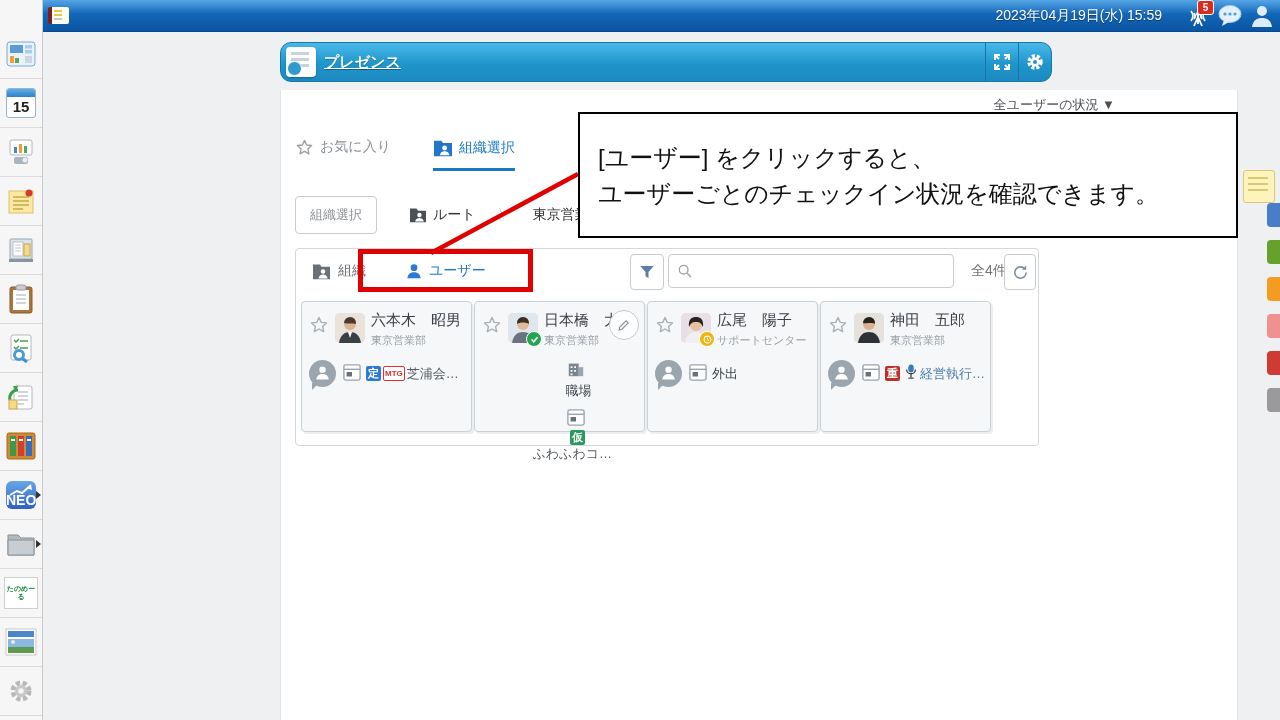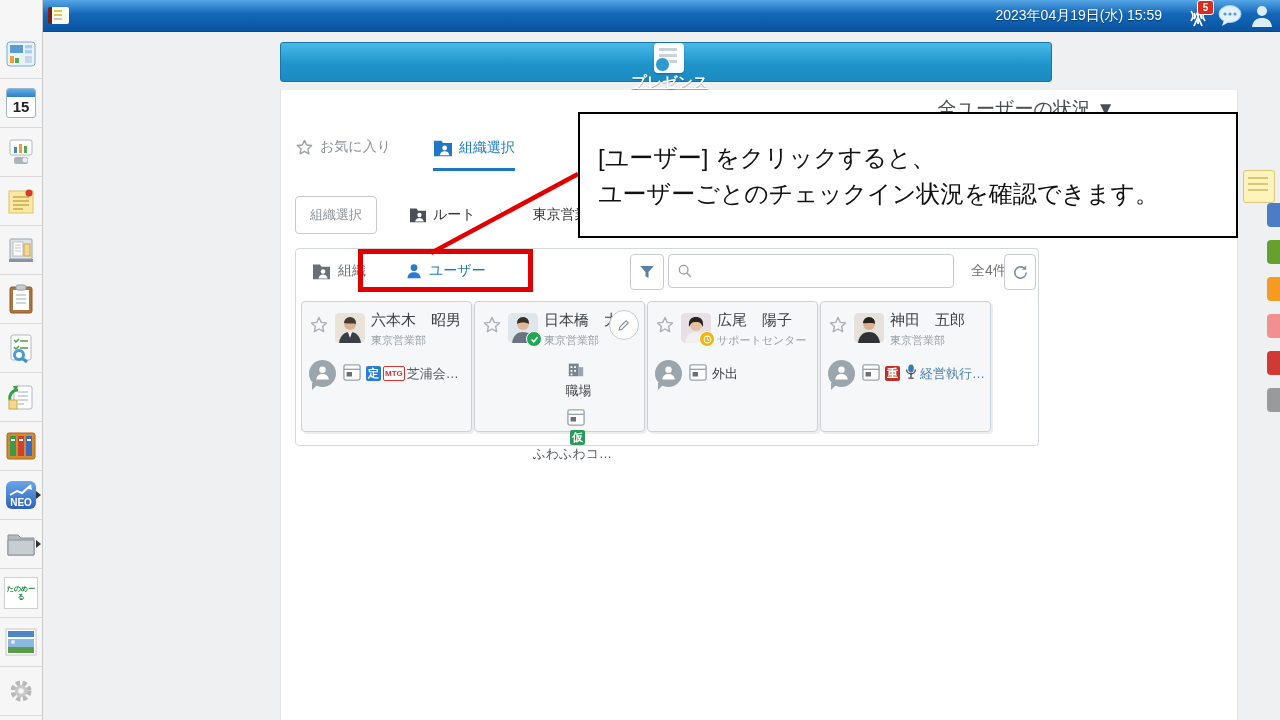--- a/index.html
+++ b/index.html
@@ -23,39 +23,39 @@
   
   .sidebar{position:absolute;left:0;top:0;width:42px;height:720px;background:#f6f6f6;border-right:1px solid #c9c9c9;}
   .sb-item{position:relative;height:48px;border-bottom:1px solid #dadada;display:flex;align-items:center;justify-content:center;}
   .sb-item:first-child{margin-top:30px;}
   .sb-flyout{position:absolute;right:1px;top:50%;margin-top:-4px;width:0;height:0;
     border-top:4px solid transparent;border-bottom:4px solid transparent;border-left:5px solid #333;}
   .sb-cal{position:relative;width:28px;height:28px;background:#fff;border:1px solid #9ab4cc;border-radius:3px;}
   .sb-cal-top{position:absolute;left:0;top:0;right:0;height:8px;background:linear-gradient(#5fb0e8,#2f7fc4);border-radius:2px 2px 0 0;}
   .sb-cal-num{position:absolute;left:0;right:0;top:9px;text-align:center;font-size:15px;font-weight:bold;color:#222;}
   .sb-neo{position:relative;width:30px;height:28px;background:linear-gradient(#6aa6e8,#2d62c0);border-radius:6px;}
-  .sb-neo-label{position:absolute;left:0;right:0;bottom:1px;text-align:center;color:#fff;font-size:10px;font-weight:bold;}
+  .sb-neo-label{position:absolute;left:0;right:0;bottom:1px;text-align:center;color:#fff;font-size:14px;font-weight:bold;}
   .sb-tano{width:32px;height:30px;background:#fff;border:1px solid #cfcfcf;display:flex;align-items:center;justify-content:center;text-align:center;}
   .sb-tano span{font-size:7px;color:#1c8a3c;font-weight:bold;line-height:8px;display:block;}
 
   
   .app-header{position:absolute;left:280px;top:42px;width:772px;height:40px;
-    background:linear-gradient(#49b9e9,#1f95cb 55%,#1b8ac0);border:1px solid #1577a9;border-radius:3px;
-    display:flex;align-items:center;box-sizing:border-box;flex-direction:column;}
+    background:linear-gradient(#49b9e9,#1f95cb 55%,#1b8ac0);border:1px solid #1577a9;border-radius:11px;
+    display:flex;align-items:center;box-sizing:border-box;}
   .hd-icon{width:30px;height:30px;margin-left:5px;background:#fdfdfd;border-radius:4px;position:relative;flex:none;box-shadow:0 1px 2px rgba(0,0,0,.25);}
   .hd-icon::before{content:"";position:absolute;left:5px;top:5px;width:18px;height:3px;background:#c9d2da;box-shadow:0 6px 0 #c9d2da,0 12px 0 #c9d2da;}
   .hd-icon-badge{position:absolute;left:1px;bottom:1px;width:13px;height:13px;background:#2e9ad0;border-radius:50%;border:1px solid #fff;}
   .hd-title{color:#fff;font-size:15px;font-weight:bold;text-decoration:underline;margin-left:8px;cursor:pointer;text-shadow:0 1px 1px rgba(0,0,0,.3);}
   .hd-controls{margin-left:auto;display:flex;align-items:stretch;height:100%;}
   .hd-btn{width:32px;display:flex;align-items:center;justify-content:center;border-left:1px solid #1577a9;cursor:pointer;}
 
   
   .main-panel{position:absolute;left:280px;top:90px;width:958px;height:630px;background:#fff;
     border-left:1px solid #e2e2e2;border-right:1px solid #e2e2e2;box-sizing:border-box;}
-  .status-dd{position:absolute;right:165px;top:96px;font-size:19px;color:#4a4f55;cursor:pointer;}
+  .status-dd{position:absolute;right:165px;top:96px;font-size:13px;color:#4a4f55;cursor:pointer;}
   .tabs{position:absolute;left:295px;top:138px;display:flex;align-items:center;}
   .tab{display:flex;align-items:flex-start;font-size:14px;cursor:pointer;padding-bottom:14px;}
   .tab-fav{color:#8a9096;margin-right:42px;}
   .tab-fav svg{margin-right:6px;}
   .tab-org{color:#1b79c0;border-bottom:3px solid #1b79c0;padding-bottom:11px;}
   .tab-org svg{margin-right:6px;}
   .breadcrumb{position:absolute;left:295px;top:196px;display:flex;align-items:center;height:38px;}
   .bc-btn{height:38px;padding:0 14px;background:#fff;border:1px solid #c7cbd0;border-radius:4px;
     color:#8a9096;font-size:13px;cursor:pointer;font-family:inherit;}
   .bc-root{display:flex;align-items:center;margin-left:32px;font-size:14px;color:#333;cursor:pointer;}

